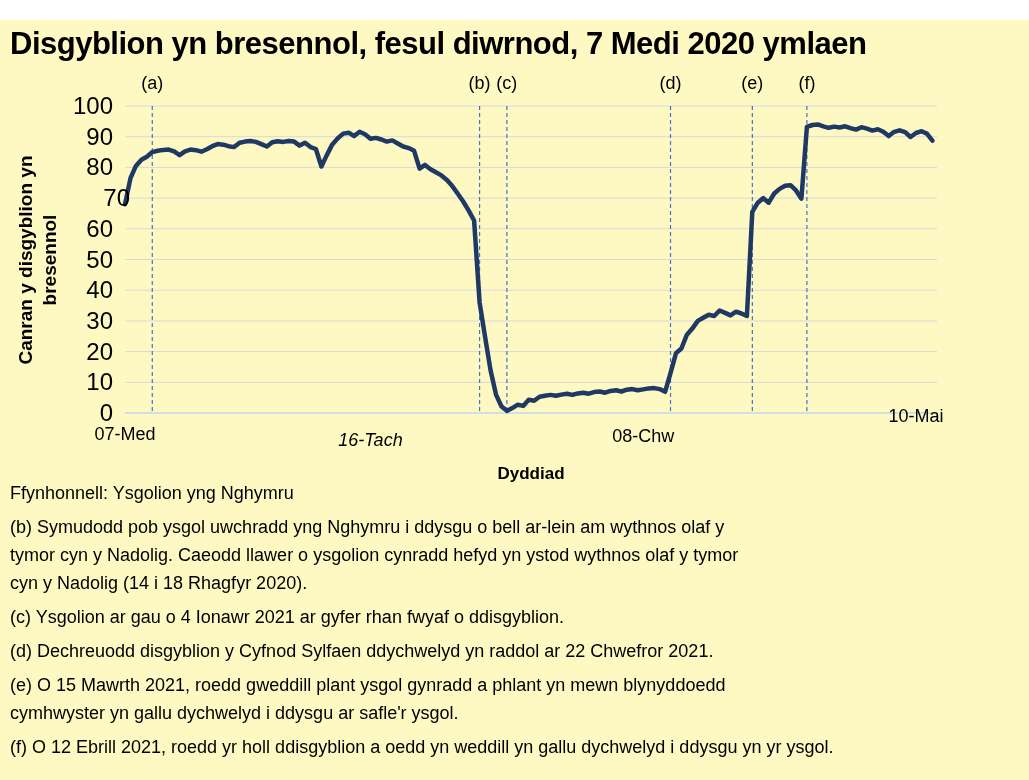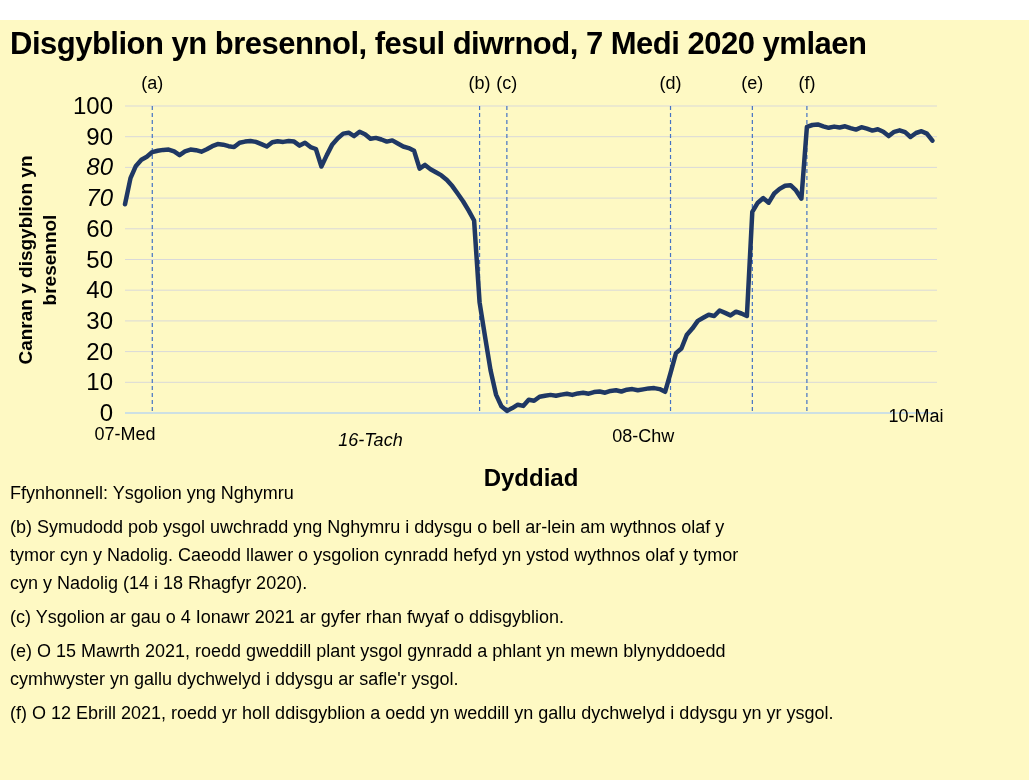--- a/index.html
+++ b/index.html
@@ -18,21 +18,21 @@
     white-space:nowrap;
   }
   #chart-svg{position:absolute;left:0;top:0;}
   .y-title{
     position:absolute;left:-82px;top:216px;width:240px;height:48px;
     transform:rotate(-90deg);
     font-size:19px;font-weight:bold;text-align:center;line-height:24px;
   }
   .x-title{
     position:absolute;left:431px;top:444px;width:200px;
-    font-size:24px;font-weight:bold;text-align:center;
+    font-size:17px;font-weight:bold;text-align:center;
   }
   .y-tick{
     position:absolute;width:58px;text-align:right;
     font-size:24px;line-height:24px;
   }
   .x-tick{
     position:absolute;width:120px;text-align:center;
     font-size:18px;line-height:24px;
   }
   .marker-label{
@@ -76,22 +76,22 @@
   <div class="y-title">Canran y disgyblion yn bresennol</div>
 
   <div id="y-ticks">
       <div class="y-tick" style="left: 55px; top: 381px;">0</div>
       <div class="y-tick" style="left: 55px; top: 350.3px;">10</div>
       <div class="y-tick" style="left: 55px; top: 319.6px;">20</div>
       <div class="y-tick" style="left: 55px; top: 288.9px;">30</div>
       <div class="y-tick" style="left: 55px; top: 258.2px;">40</div>
       <div class="y-tick" style="left: 55px; top: 227.5px;">50</div>
       <div class="y-tick" style="left: 55px; top: 196.8px;">60</div>
-      <div class="y-tick" style="left: 55px; top: 166.1px; font-style: italic;">70</div>
-      <div class="y-tick" style="left: 55px; top: 135.4px; font-style: italic;">80</div>
+      <div class="y-tick" style="left: 72px; top: 166.1px;">70</div>
+      <div class="y-tick" style="left: 55px; top: 135.4px;">80</div>
       <div class="y-tick" style="left: 55px; top: 104.7px;">90</div>
       <div class="y-tick" style="left: 55px; top: 74px;">100</div>
     </div>
   <div id="x-ticks">
       <div class="x-tick" style="left: 65px; top: 402px;">07-Med</div>
       <div class="x-tick" style="left: 310.483px; top: 408px; font-style: italic;">16-Tach</div>
       <div class="x-tick" style="left: 583.241px; top: 404px;">08-Chw</div>
       <div class="x-tick" style="left: 856px; top: 384px;">10-Mai</div>
     </div>
   <div id="marker-labels">
@@ -104,18 +104,19 @@
     </div>
 
   <div class="x-title">Dyddiad</div>
 
   <div id="notes">
     <p>Ffynhonnell: Ysgolion yng Nghymru</p>
       <p>(b) Symudodd pob ysgol uwchradd yng Nghymru i ddysgu o bell ar-lein am wythnos olaf y
 tymor cyn y Nadolig. Caeodd llawer o ysgolion cynradd hefyd yn ystod wythnos olaf y tymor
 cyn y Nadolig (14 i 18 Rhagfyr 2020).</p>
       <p>(c) Ysgolion ar gau o 4 Ionawr 2021 ar gyfer rhan fwyaf o ddisgyblion.</p>
+      <p>(d) Dechreuodd disgyblion y Cyfnod Sylfaen ddychwelyd yn raddol ar 22 Chwefror 2021.</p>
       <p>(e) O 15 Mawrth 2021, roedd gweddill plant ysgol gynradd a phlant yn mewn blynyddoedd
 cymhwyster yn gallu dychwelyd i ddysgu ar safle'r ysgol.</p>
       <p>(f) O 12 Ebrill 2021, roedd yr holl ddisgyblion a oedd yn weddill yn gallu dychwelyd i ddysgu yn yr ysgol.</p>
     </div>
 
 </div>
 
 </body></html>

